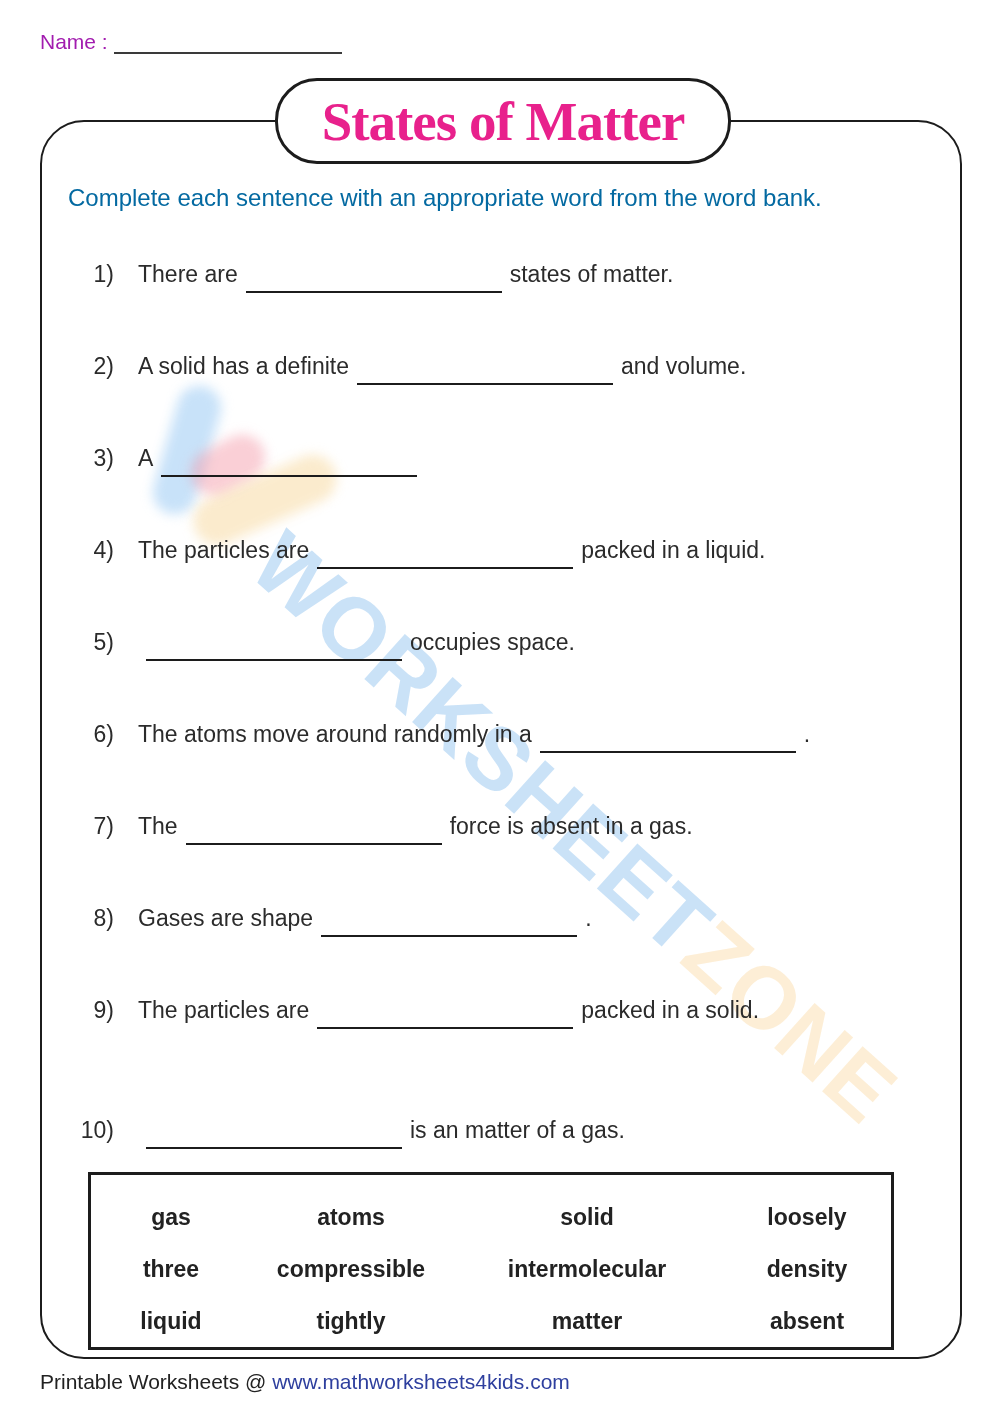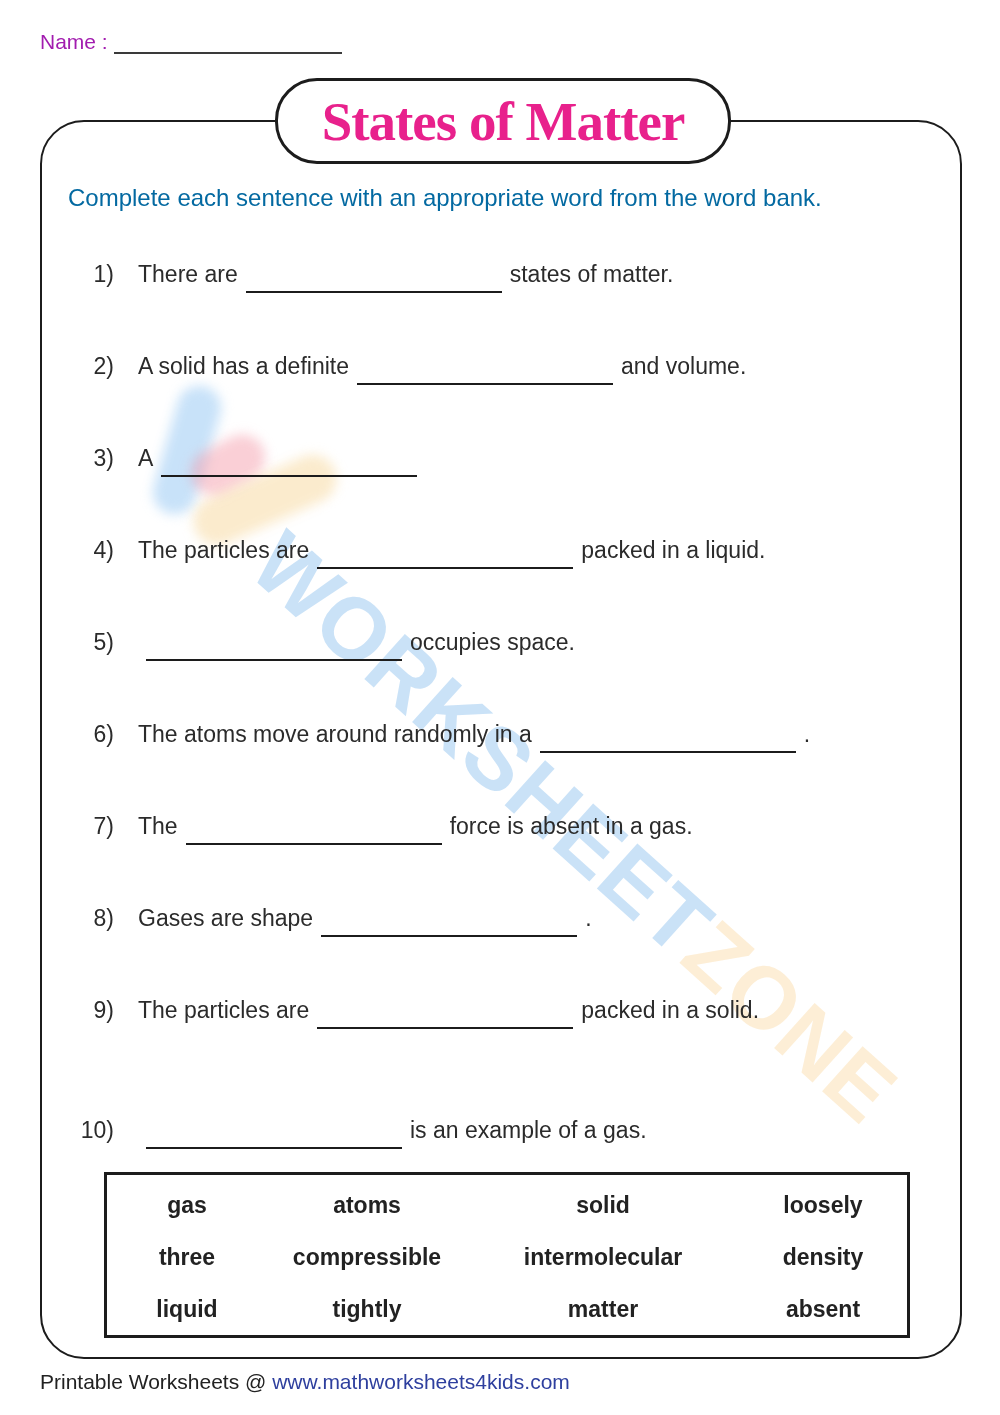--- a/index.html
+++ b/index.html
@@ -58,28 +58,28 @@
     margin-right:24px;flex:none;
   }
   .q-blank{
     display:inline-block;width:256px;height:18px;
     border-bottom:2px solid #1c1c1c;
     position:relative;top:11px;
     margin:0 8px;flex:none;
   }
   
   .word-bank{
-    position:absolute;left:62px;top:1050px;
+    position:absolute;left:46px;top:1050px;
     width:800px;height:156px;
     border:3px solid #1c1c1c;
     display:grid;
     grid-template-columns:20% 25% 34% 21%;
     grid-template-rows:1fr 1fr 1fr;
     align-items:center;justify-items:center;
-    padding-top:4px;box-sizing:content-box;
+    padding-top:16px;box-sizing:content-box;
   }
   .word-bank .word{
     font-weight:bold;font-size:23px;color:#222;
   }
   
   .watermark{
     position:absolute;left:258px;top:390px;
     transform:rotate(42deg);transform-origin:0 0;
     font-size:88px;font-weight:bold;letter-spacing:1px;
     white-space:nowrap;pointer-events:none;z-index:0;
@@ -178,21 +178,21 @@
         </div>
         <div class="q-row" style="top: 873px;">
           <span class="q-num">9)</span>
           <span>The particles are</span>
           <span class="q-blank"></span>
           <span>packed in a solid.</span>
         </div>
         <div class="q-row" style="top: 965px; margin-top: 28px;">
           <span class="q-num">10)</span>
           <span class="q-blank"></span>
-          <span>is an example of a gas.</span>
+          <span>is an matter of a gas.</span>
         </div>
       </div>
 
     <div class="word-bank" id="wordbank">
         <span class="word">gas</span>
         <span class="word">atoms</span>
         <span class="word">solid</span>
         <span class="word">loosely</span>
         <span class="word">three</span>
         <span class="word">compressible</span>

